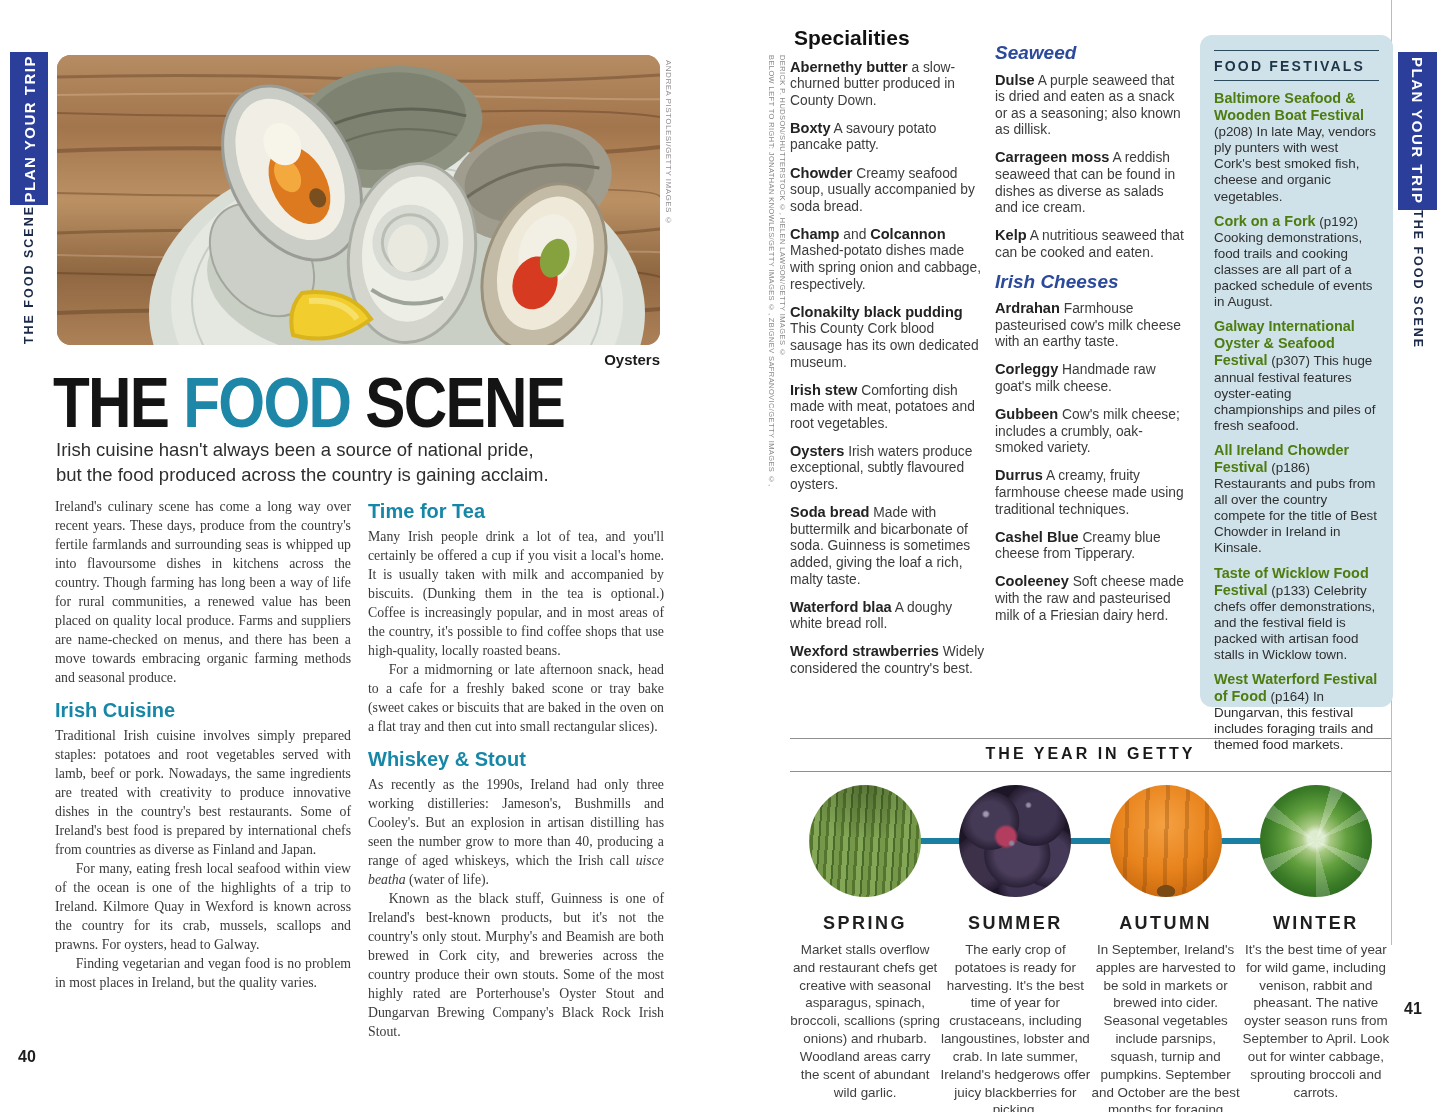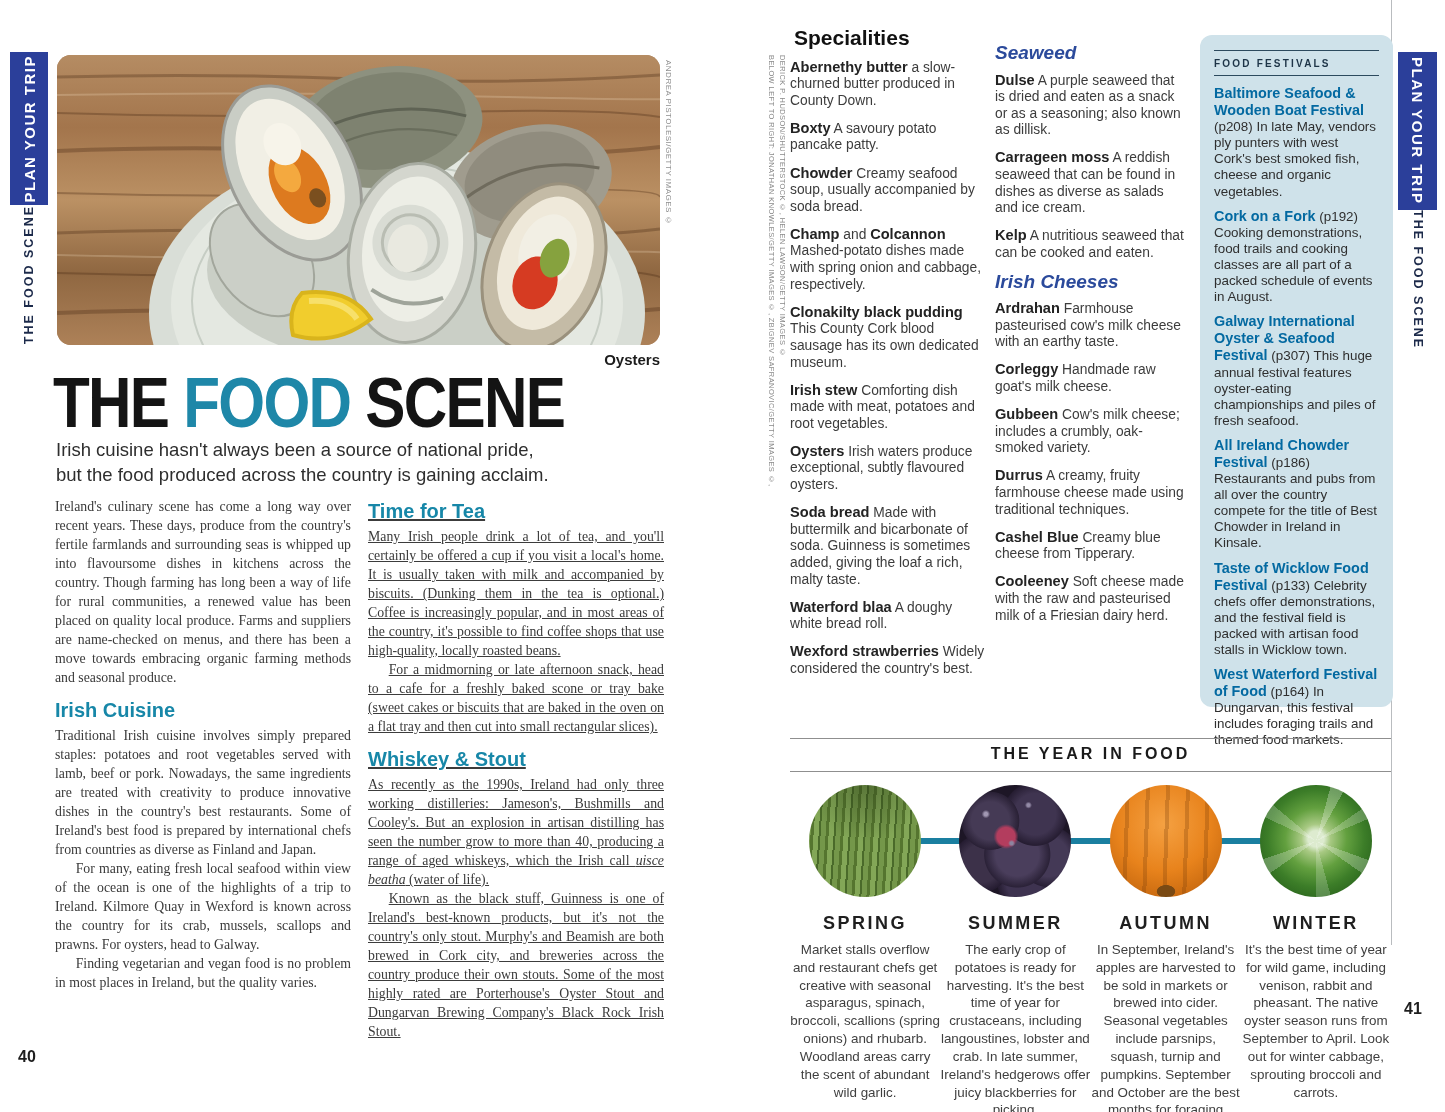--- a/index.html
+++ b/index.html
@@ -37,21 +37,21 @@
   .title{position:absolute;left:53px;top:368px;white-space:nowrap;}
   .title h1{margin:0;font-size:70px;font-weight:800;line-height:1;color:#141414;
         letter-spacing:-2px;transform:scaleX(.86);transform-origin:left center;}
   .title .accent{color:#1e87a8;}
   .subtitle{position:absolute;left:56px;top:438px;width:620px;font-size:18.5px;
         line-height:1.35;color:#2e2e2e;}
 
   
   .col{position:absolute;top:497px;}
   .col1{left:55px;width:296px;}
-  .col2{left:368px;width:296px;text-decoration:underline;}
+  .col2{left:368px;width:296px;}
   .serif{font-family:"Liberation Serif", serif;font-size:13.8px;line-height:19px;
         text-align:justify;color:#3a3a3a;margin:0;}
   .serif.ind{text-indent:1.5em;}
   .teal-h{font-weight:bold;font-size:20px;color:#1787a8;margin:12px 0 4px;}
   .col > .teal-h:first-child{margin-top:3px;}
 
   
   .credit-col{position:absolute;writing-mode:vertical-rl;font-size:7.5px;color:#8a8a8a;
         letter-spacing:.4px;white-space:nowrap;}
   .cred1{left:767px;top:55px;}
@@ -62,24 +62,24 @@
   .sp-head{font-weight:800;font-size:21px;color:#111;margin:0 4px 12px;}
   .navy-h{font-weight:bold;font-size:19px;color:#2b4a9b;margin:12px 0 10px;font-style:italic;}
   .navy-h.first{margin-top:0;}
   .li{margin-bottom:10.5px;}
   .li .b{font-size:14.6px;}
 
   
   .panel{position:absolute;left:1200px;top:35px;width:193px;height:672px;background:#cfe2ea;
         border-radius:12px;padding:10px 14px 12px;box-sizing:border-box;}
   .panel hr{border:0;border-top:1.6px solid #2c4a5e;margin:5px 0;}
-  .panel-title{font-weight:bold;font-size:10px;letter-spacing:2.2px;color:#1d3447;
+  .panel-title{font-weight:bold;font-size:14px;letter-spacing:2.2px;color:#1d3447;
         margin:7px 0 6px;}
   .fest-item{font-size:13.4px;line-height:16.1px;color:#2f2f2f;margin-bottom:8px;}
-  .fest-item .b{font-size:14.4px;color:#0369a1;}
+  .fest-item .b{font-size:14.4px;color:#4d7c0f;}
 
   
   .yif-rule{position:absolute;left:790px;width:601px;height:0;border-top:1px solid #8f8f8f;}
   .r1{top:738px;} .r2{top:771px;}
   .yif-title{position:absolute;left:790px;top:745px;width:601px;text-align:center;
         font-weight:bold;font-size:16px;letter-spacing:3px;color:#1a1a1a;}
   .yif-line{position:absolute;left:866px;top:838px;width:449px;height:6px;background:#1a7fa0;}
   .seasons{position:absolute;left:790px;top:785px;width:601px;display:flex;
         justify-content:space-between;}
   .season{width:152px;display:flex;flex-direction:column;align-items:center;position:relative;z-index:1;}
@@ -283,21 +283,21 @@
         <div class="fest-item"><span class="b">Baltimore Seafood &amp; Wooden Boat Festival</span><span> (p208) In late May, vendors ply punters with west Cork's best smoked fish, cheese and organic vegetables.</span></div>
         <div class="fest-item"><span class="b">Cork on a Fork</span><span> (p192) Cooking demonstrations, food trails and cooking classes are all part of a packed schedule of events in August.</span></div>
         <div class="fest-item"><span class="b">Galway International Oyster &amp; Seafood Festival</span><span> (p307) This huge annual festival features oyster-eating championships and piles of fresh seafood.</span></div>
         <div class="fest-item"><span class="b">All Ireland Chowder Festival</span><span> (p186) Restaurants and pubs from all over the country compete for the title of Best Chowder in Ireland in Kinsale.</span></div>
         <div class="fest-item"><span class="b">Taste of Wicklow Food Festival</span><span> (p133) Celebrity chefs offer demonstrations, and the festival field is packed with artisan food stalls in Wicklow town.</span></div>
         <div class="fest-item"><span class="b">West Waterford Festival of Food</span><span> (p164) In Dungarvan, this festival includes foraging trails and themed food markets.</span></div>
       </div>
   </div>
 
   <div class="yif-rule r1"></div>
-  <div class="yif-title">THE YEAR IN FOOD</div>
+  <div class="yif-title">THE YEAR IN GETTY</div>
   <div class="yif-rule r2"></div>
   <div class="yif-line"></div>
   <div class="seasons" id="seasons-row">
       <div class="season">
         <div class="circle c-asparagus"></div>
         <div class="season-label">SPRING</div>
         <div class="season-text">Market stalls overflow and restaurant chefs get creative with seasonal asparagus, spinach, broccoli, scallions (spring onions) and rhubarb. Woodland areas carry the scent of abundant wild garlic.</div>
       </div>
       <div class="season">
         <div class="circle c-berries"></div>

